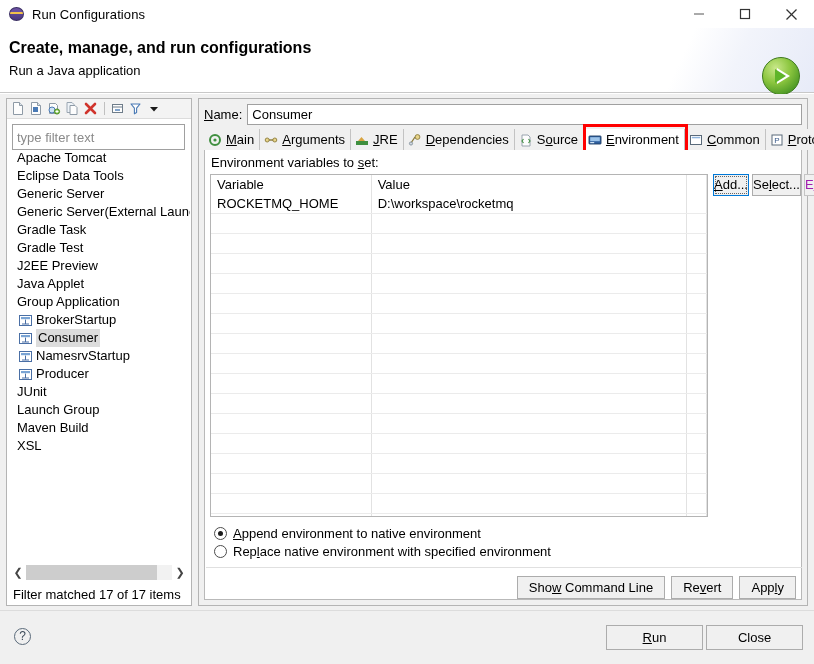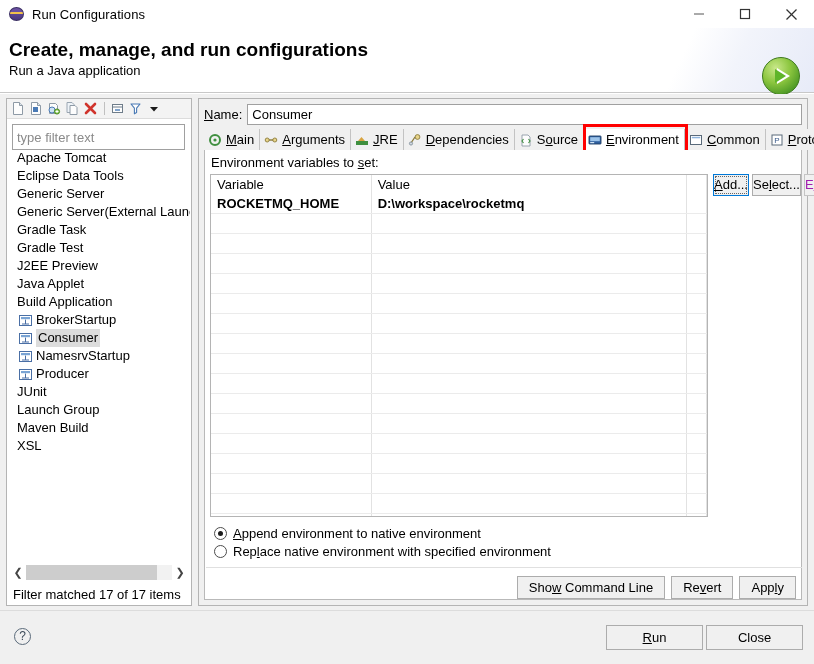--- a/index.html
+++ b/index.html
@@ -50,21 +50,21 @@
 
   
   .header {
     position: absolute; left: 0; top: 28px; width: 814px; height: 65px;
     background: #ffffff;
     border-bottom: 1px solid #c8c8c8;
     box-sizing: border-box;
   }
   .header-title {
     position: absolute; left: 9px; top: 11px;
-    font-size: 19px; font-weight: bold; color: #000;
+    font-size: 16px; font-weight: bold; color: #000;
   }
   .header-sub {
     position: absolute; left: 9px; top: 35px;
     font-size: 13px; color: #000;
   }
   .header-banner {
     position: absolute; right: 0; top: 0; width: 210px; height: 64px;
     background: linear-gradient(115deg,#ffffff 0%,#ffffff 38%,#f2f4fb 62%,#e7ebf8 100%);
   }
   .run-badge {
@@ -236,21 +236,21 @@
     height: 19px; padding: 0 0 0 6px;
     border-right: 1px solid #e2e2e2;
     background: #ffffff; color: #000;
     vertical-align: middle;
   }
   .tbl td {
     font-size: 13px; height: 19px; padding: 0 0 0 6px;
     border-right: 1px solid #e2e2e2;
     border-bottom: 1px solid #ebebeb;
     color: #000; vertical-align: middle;
-    white-space: nowrap; overflow: hidden; font-weight: bold;
+    white-space: nowrap; overflow: hidden;
   }
   .col-var { width: 160px; }
   .col-val { width: 315px; }
   .col-extra { width: 20px; }
 
   
   .btn-col {
     position: absolute; left: 508px; top: 24px; width: 99px;
     display: flex; flex-direction: row; gap: 3px;
   }
@@ -445,21 +445,21 @@
           <div class="tree-row">
             <span class="tree-label">Gradle Test</span>
           </div>
           <div class="tree-row">
             <span class="tree-label">J2EE Preview</span>
           </div>
           <div class="tree-row">
             <span class="tree-label">Java Applet</span>
           </div>
           <div class="tree-row">
-            <span class="tree-label">Build Application</span>
+            <span class="tree-label">Group Application</span>
           </div>
           <div class="tree-row child">
             <span class="java-icon"><svg width="13" height="13" viewBox="0 0 13 13">
                 <rect x="0.5" y="1.5" width="12" height="10" fill="#ffffff" stroke="#4a6fa5" stroke-width="1"></rect>
                 <rect x="2" y="3" width="9" height="2.2" fill="#7aa4d4"></rect>
                 <line x1="6.5" y1="5.6" x2="6.5" y2="10" stroke="#4a6fa5" stroke-width="1"></line>
                 <line x1="3" y1="10" x2="10" y2="10" stroke="#4a6fa5" stroke-width="1"></line>
               </svg></span>
             <span class="tree-label">BrokerStartup</span>
           </div>

